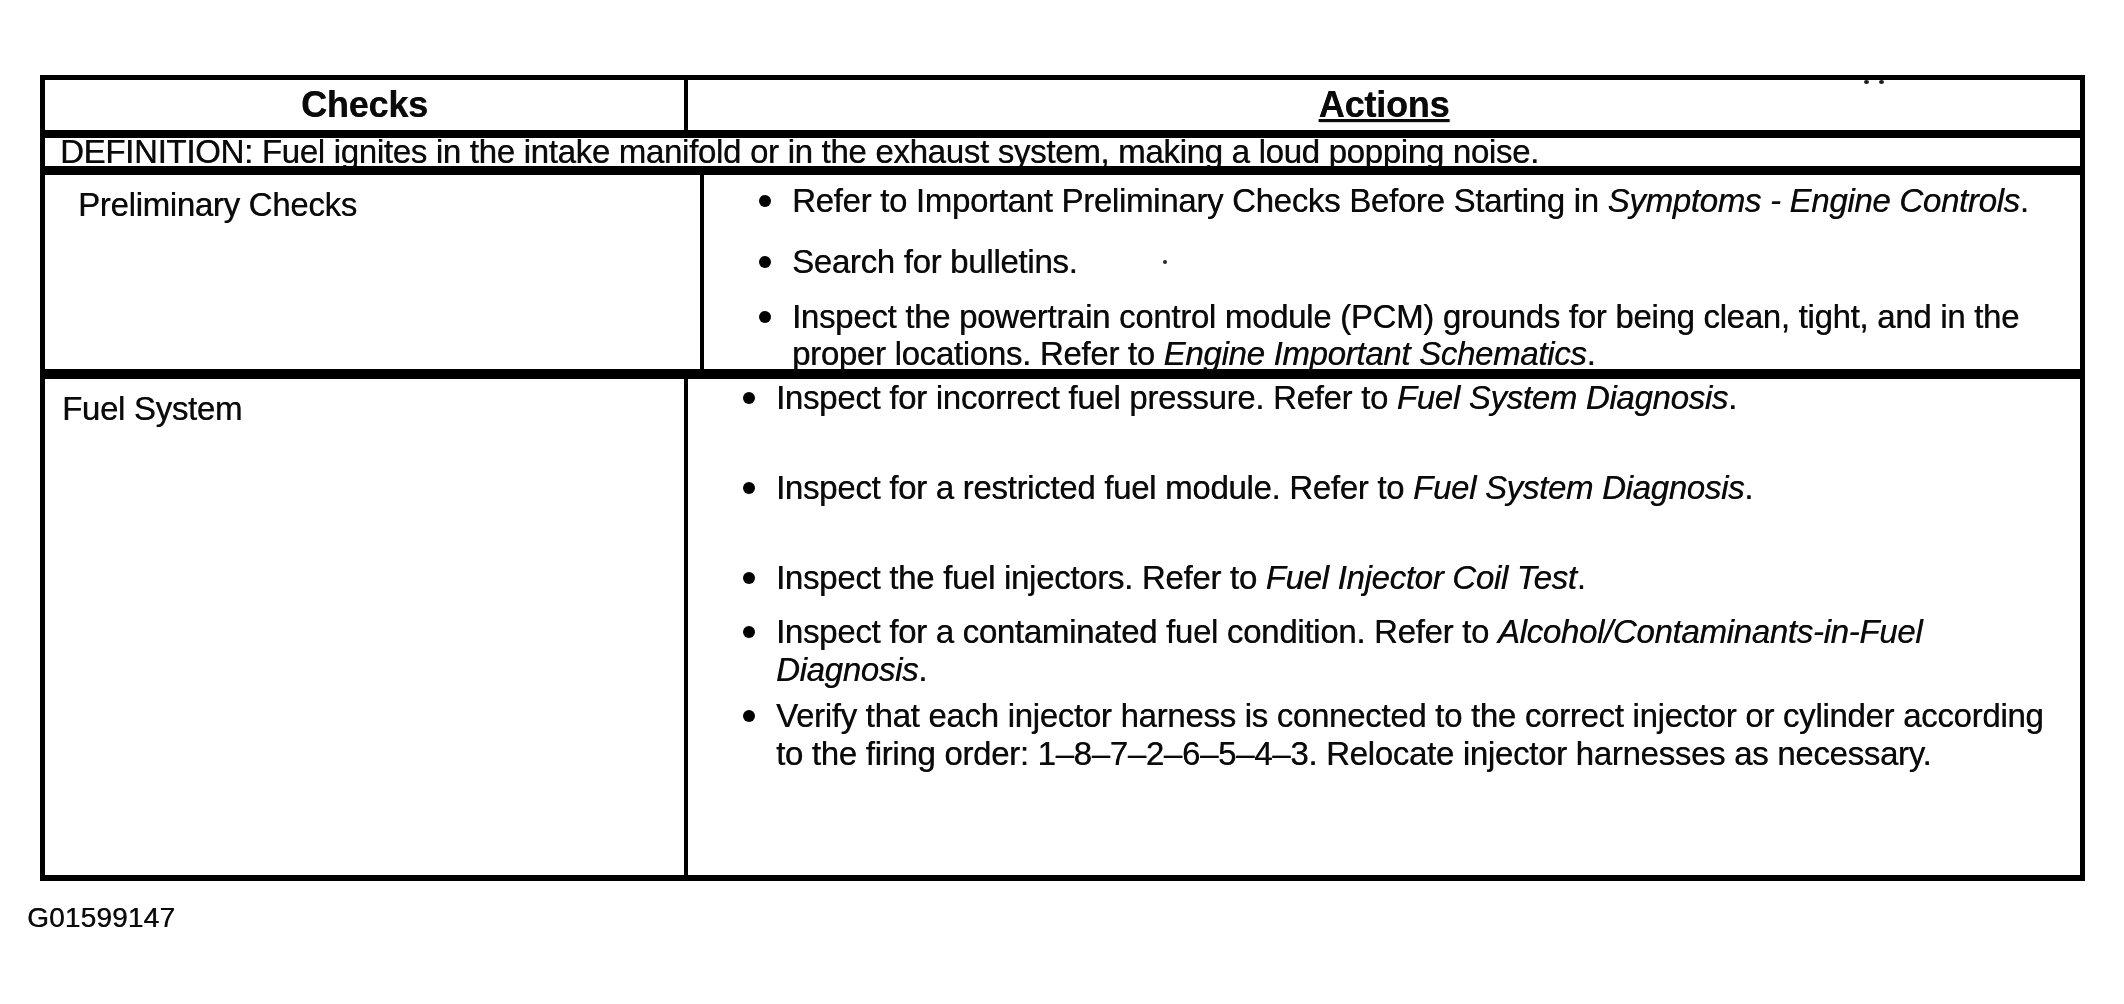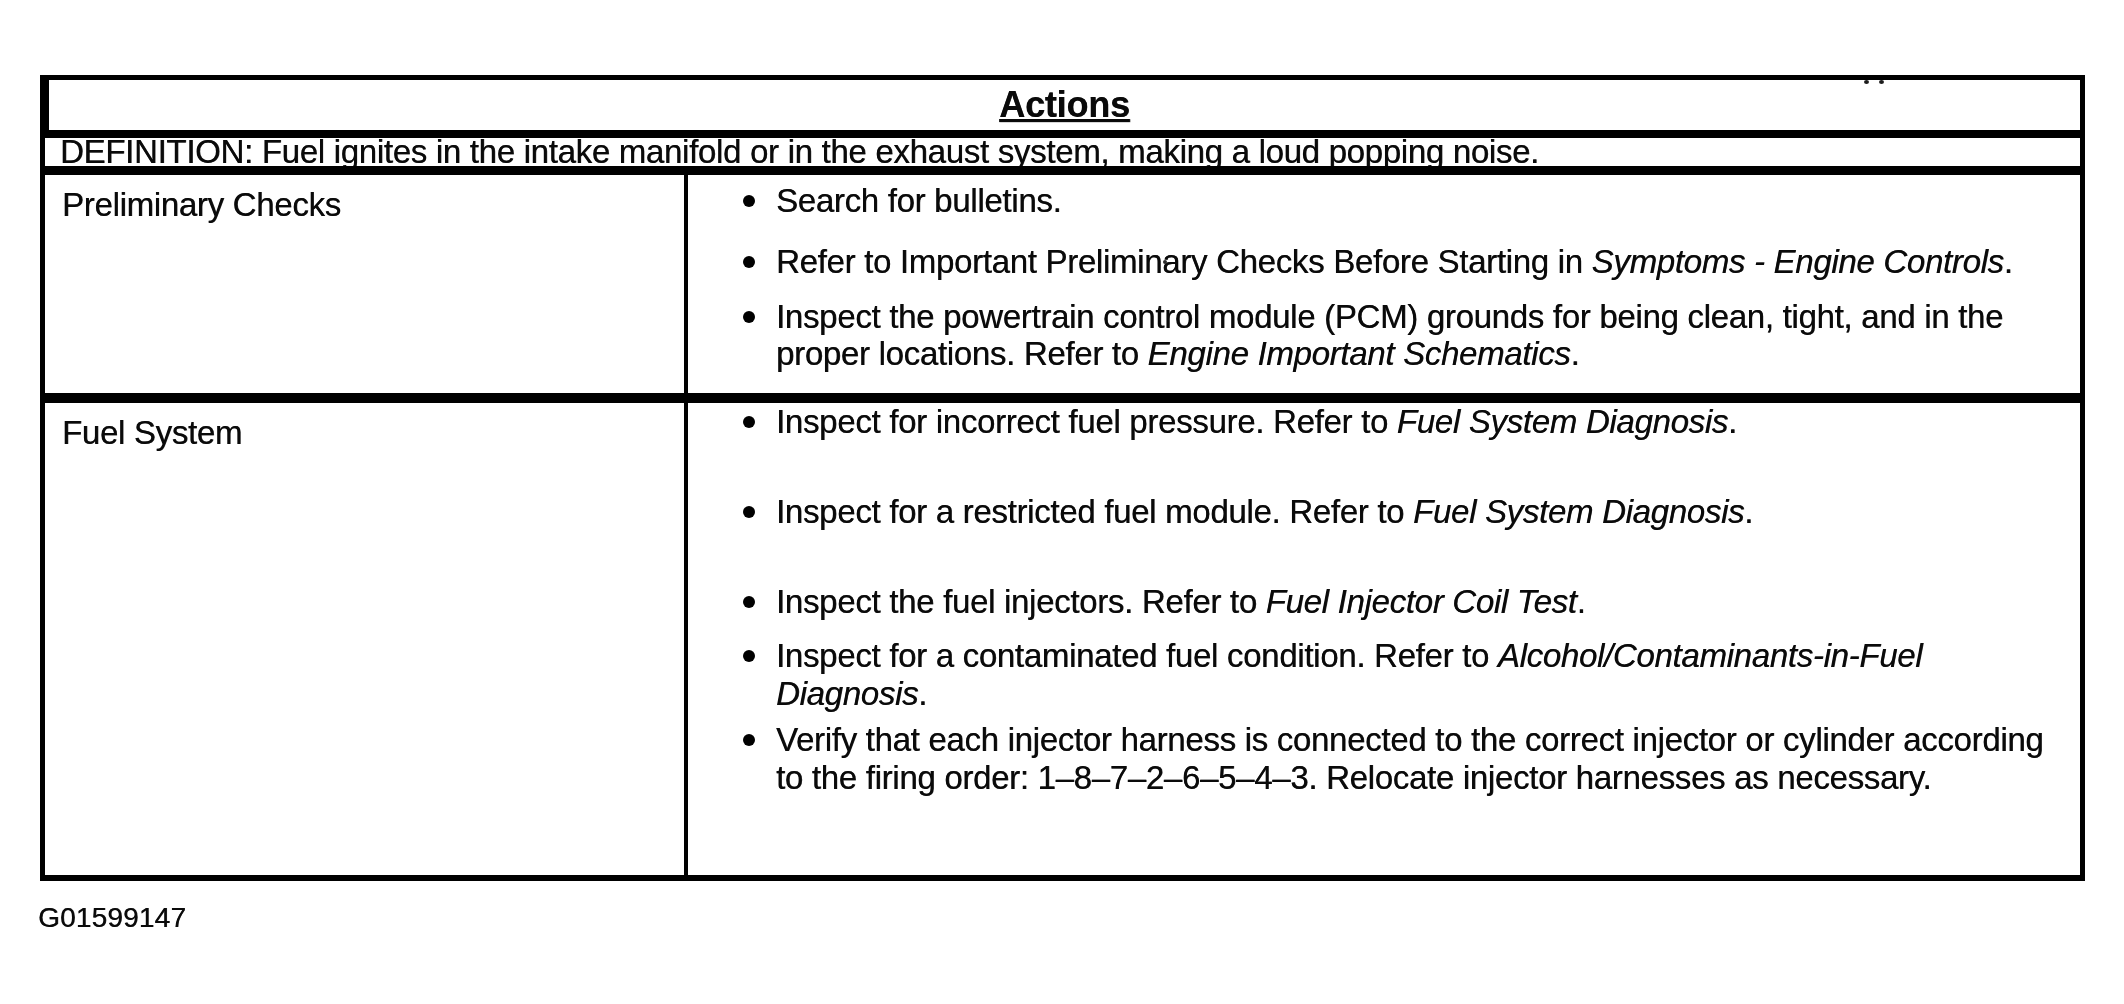--- a/index.html
+++ b/index.html
@@ -46,21 +46,21 @@
   
   .definition-row {
     height: 28px;
     display: flex; align-items: center;
     padding-left: 15px;
     font-size: 33px; letter-spacing: -0.3px;
     white-space: nowrap; overflow: hidden;
   }
 
   
-  .prelim-row { height: 218px; }
+  .prelim-row { height: 194px; padding-left: 16px; }
   .fuel-row { flex: 1 1 auto; }
   .check-cell {
     width: 639px; flex: none;
     padding: 11px 8px 0 17px;
     font-size: 33px; letter-spacing: -0.3px;
   }
   .actions-cell { flex: 1 1 auto; min-width: 0; }
 
   ul.actions-list { list-style: none; margin: 0; padding: 0; }
   .prelim-row ul.actions-list { padding-top: 7px; }
@@ -82,58 +82,59 @@
   .prelim-row li.action-item:nth-child(1) { margin-bottom: 24px; }
   .prelim-row li.action-item:nth-child(2) { margin-bottom: 18px; }
   .fuel-row li.action-item:nth-child(1),
   .fuel-row li.action-item:nth-child(2) { margin-bottom: 52px; }
   .fuel-row li.action-item:nth-child(3) { margin-bottom: 16px; }
   .fuel-row li.action-item:nth-child(4) { margin-bottom: 8px; }
   .italic { font-style: italic; }
 
   
   .figure-code {
-    position: absolute; left: 38px; top: 902px;
+    position: absolute; left: 27px; top: 902px;
     font-size: 28px; letter-spacing: 0.2px;
     text-shadow: 0.4px 0.2px 0 rgba(0,0,0,0.8);
   }
 
   
   .scan-dots { position: absolute; left: 1864px; top: 80px; width: 26px; height: 6px; }
   .scan-dots i { position: absolute; top: 0; left: 0; width: 5px; height: 4px; background: #1c1c1c; border-radius: 50%; }
   .scan-dots i:nth-child(2) { left: 15px; }
   .speck { position: absolute; left: 1163px; top: 260px; width: 4px; height: 4px; background: #2a2a2a; border-radius: 50%; }
 </style>
 </head>
 <body>
 
 <div class="page">
 
   <div class="doc-table">
 
     <div class="trow header-row">
+      <div class="header-cell w-checks">Checks</div>
       <div class="vdiv"></div>
       <div class="header-cell w-actions">Actions</div>
     </div>
 
     <div class="hdiv h8"></div>
 
     <div class="trow definition-row">
       <span>DEFINITION: Fuel ignites in the intake manifold or in the exhaust system, making a loud popping noise.</span>
     </div>
 
     <div class="hdiv h9"></div>
 
     <div class="trow prelim-row">
       <div class="check-cell">Preliminary Checks</div>
       <div class="vdiv"></div>
       <div class="actions-cell">
         <ul class="actions-list">
+            <li class="action-item"><span>Refer to Important Preliminary Checks Before Starting in </span><span class="italic">Symptoms - Engine Controls</span><span>.</span></li>
             <li class="action-item"><span>Search for bulletins.</span></li>
-            <li class="action-item"><span>Refer to Important Preliminary Checks Before Starting in </span><span class="italic">Symptoms - Engine Controls</span><span>.</span></li>
             <li class="action-item"><span>Inspect the powertrain control module (PCM) grounds for being clean, tight, and in the proper locations. Refer to </span><span class="italic">Engine Important Schematics</span><span>.</span></li>
           </ul>
       </div>
     </div>
 
     <div class="hdiv h10"></div>
 
     <div class="trow fuel-row">
       <div class="check-cell">Fuel System</div>
       <div class="vdiv"></div>

